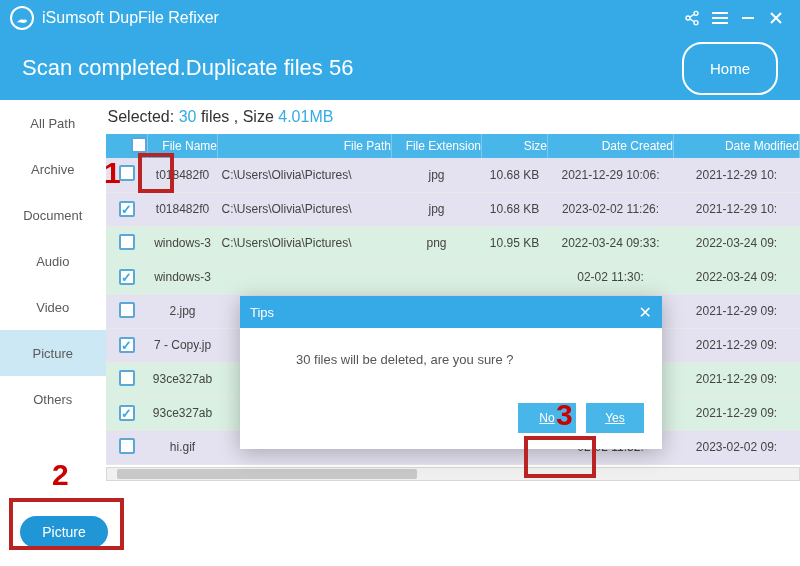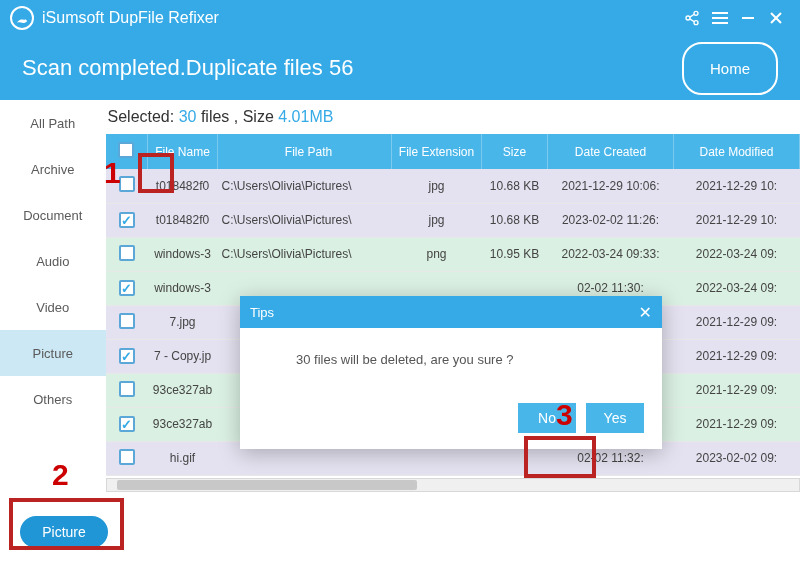--- a/index.html
+++ b/index.html
@@ -22,21 +22,21 @@
 .sidebar { width: 124px; background: #fff; display: flex; flex-direction: column; position: relative; }
 .side-item { height: 46px; display: flex; align-items: center; justify-content: center; font-size: 13px; color: #5a5a5a; cursor: pointer; }
 .side-item.active { background: #cce8f5; }
 .delete-btn { position: absolute; bottom: 18px; left: 20px; width: 88px; height: 32px; border-radius: 16px; background: #2196d6; color: #fff; border: none; font-size: 14px; cursor: pointer; }
 
 .content { flex: 1; padding-top: 6px; position: relative; }
 .sel-line { font-size: 16px; padding: 2px 0 8px 2px; color: #333; }
 .sel-line .num { color: #35aae6; }
 
 .table { width: 100%; border-collapse: collapse; font-size: 12px; table-layout: fixed; }
-.table th { background: #49b6ea; color: #fff; font-weight: 400; height: 35px; border-right: 1px solid #7cc9ef; text-align: center; }
+.table th { background: #49b6ea; color: #fff; font-weight: 400; height: 24px; border-right: 1px solid #7cc9ef; text-align: right; }
 .table td { height: 34px; border-bottom: 1px solid #e8e8e8; text-align: center; color: #444; overflow: hidden; white-space: nowrap; padding: 0 4px; }
 .table tr.g0 td { background: #e4e1f0; }
 .table tr.g1 td { background: #daf0e2; }
 .chk { width: 16px; height: 16px; border: 2px solid #5aa7d8; border-radius: 2px; display: inline-flex; align-items: center; justify-content: center; background: #fff; }
 .chk.on::after { content: "✓"; color: #35aae6; font-size: 13px; font-weight: bold; line-height: 1; }
 .col-chk { width: 42px; }
 .col-name { width: 70px; }
 .col-path { width: 174px; text-align: left; padding-left: 8px; }
 .col-ext { width: 90px; }
 .col-size { width: 66px; }
@@ -49,21 +49,21 @@
 .callout { position: absolute; border: 4px solid #b22; pointer-events: none; }
 .callnum { position: absolute; color: #c00; font-size: 30px; font-weight: bold; pointer-events: none; }
 
 
 .dialog { position: absolute; left: 240px; top: 296px; width: 422px; background: #fff; box-shadow: 0 4px 20px rgba(0,0,0,0.25); }
 .dialog .dhdr { height: 32px; background: #35aae6; color: #fff; display: flex; align-items: center; padding: 0 10px; font-size: 13px; }
 .dialog .dhdr .spacer { flex: 1; }
 .dialog .dclose { cursor: pointer; font-size: 16px; }
 .dialog .dmsg { padding: 24px 20px 36px 20px; font-size: 13px; color: #555; margin-left: 36px; }
 .dialog .dbtns { display: flex; justify-content: flex-end; gap: 10px; padding: 0 18px 16px 0; }
-.dialog .dbtn { width: 58px; height: 30px; background: #49b6ea; color: #fff; border: none; font-size: 14px; cursor: pointer; }
+.dialog .dbtn { width: 58px; height: 30px; background: #49b6ea; color: #fff; border: none; font-size: 12px; cursor: pointer; text-decoration: underline; }
 </style>
 </head>
 <body>
 
 <div class="titlebar">
   <div class="logo">
     <svg viewBox="0 0 24 24" fill="#fff">
         <path d="M3 20c5-2 9 2 14 0 2-1 4-3 4-3l-3-3c-2 2-6 0-9 1-3 1-6 5-6 5z"></path>
       </svg>
   </div>
@@ -163,21 +163,21 @@
             <td class="col-chk"><span class="chk on"></span></td>
             <td class="col-name">windows-3</td>
             <td class="col-path" style="text-align: left;"></td>
             <td class="col-ext"></td>
             <td class="col-size"></td>
             <td class="col-date">02-02 11:30:</td>
             <td class="col-date">2022-03-24 09:</td>
           </tr>
           <tr class="g0">
             <td class="col-chk"><span class="chk"></span></td>
-            <td class="col-name">7.jpg</td>
+            <td class="col-name">2.jpg</td>
             <td class="col-path" style="text-align: left;"></td>
             <td class="col-ext"></td>
             <td class="col-size"></td>
             <td class="col-date">12-29 09:49:</td>
             <td class="col-date">2021-12-29 09:</td>
           </tr>
           <tr class="g0">
             <td class="col-chk"><span class="chk on"></span></td>
             <td class="col-name">7 - Copy.jp</td>
             <td class="col-path" style="text-align: left;"></td>

